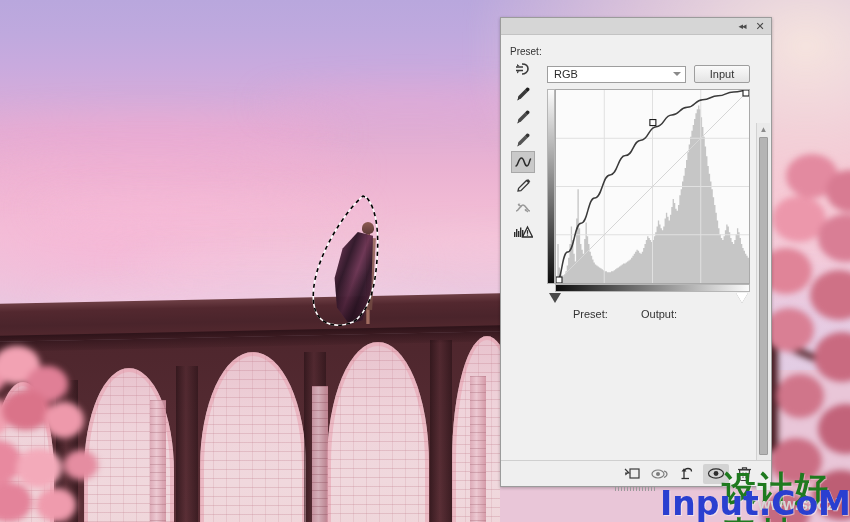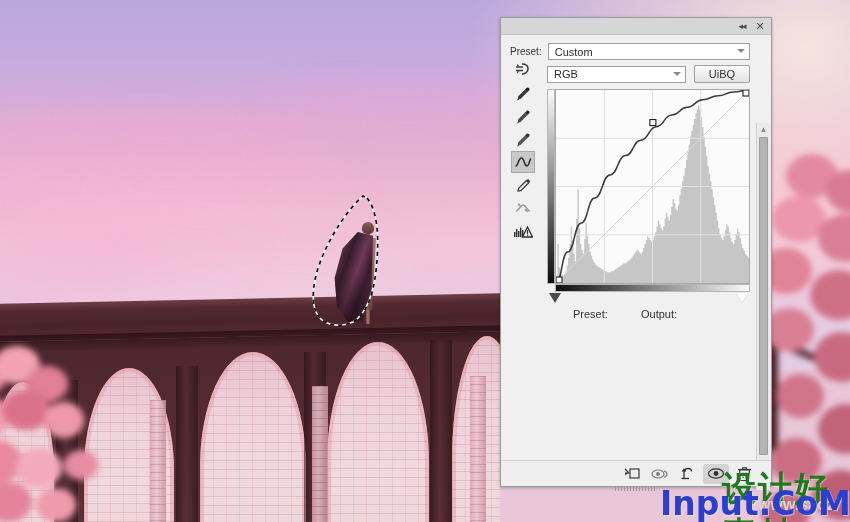--- a/index.html
+++ b/index.html
@@ -380,33 +380,29 @@
       <div class="topbtn btn-collapse">◂◂</div>
       <div class="topbtn btn-close">✕</div>
     </div>
 
 
 
     <div class="body">
 
       <div class="row-preset">
         <span class="lbl">Preset:</span>
-        <div class="combo">
-          <span>Custom</span>
-          <span class="car"></span>
-        </div>
       </div>
 
       <div class="row-channel">
         <div class="combo combo-ch">
           <span>RGB</span>
           <span class="car"></span>
         </div>
         <div class="autobtn">
-          <span>UiBQ</span>
+          <span>Input</span>
         </div>
       </div>
 
       <div class="toolcol">
         <div class="tool">
           <svg width="18" height="18" viewBox="0 0 18 18">
             <path d="M8,3 C12,3 14,5 14,8 C14,11 11,13 8,13" fill="none" stroke="#3b3b3b" stroke-width="1.6"></path>
             <line x1="2" y1="6" x2="9" y2="6" stroke="#3b3b3b" stroke-width="1.5"></line>
             <line x1="2" y1="9.5" x2="9" y2="9.5" stroke="#3b3b3b" stroke-width="1.5"></line>
             <path d="M3,3 L5.5,5 L3,5.3 Z" fill="#3b3b3b"></path>

